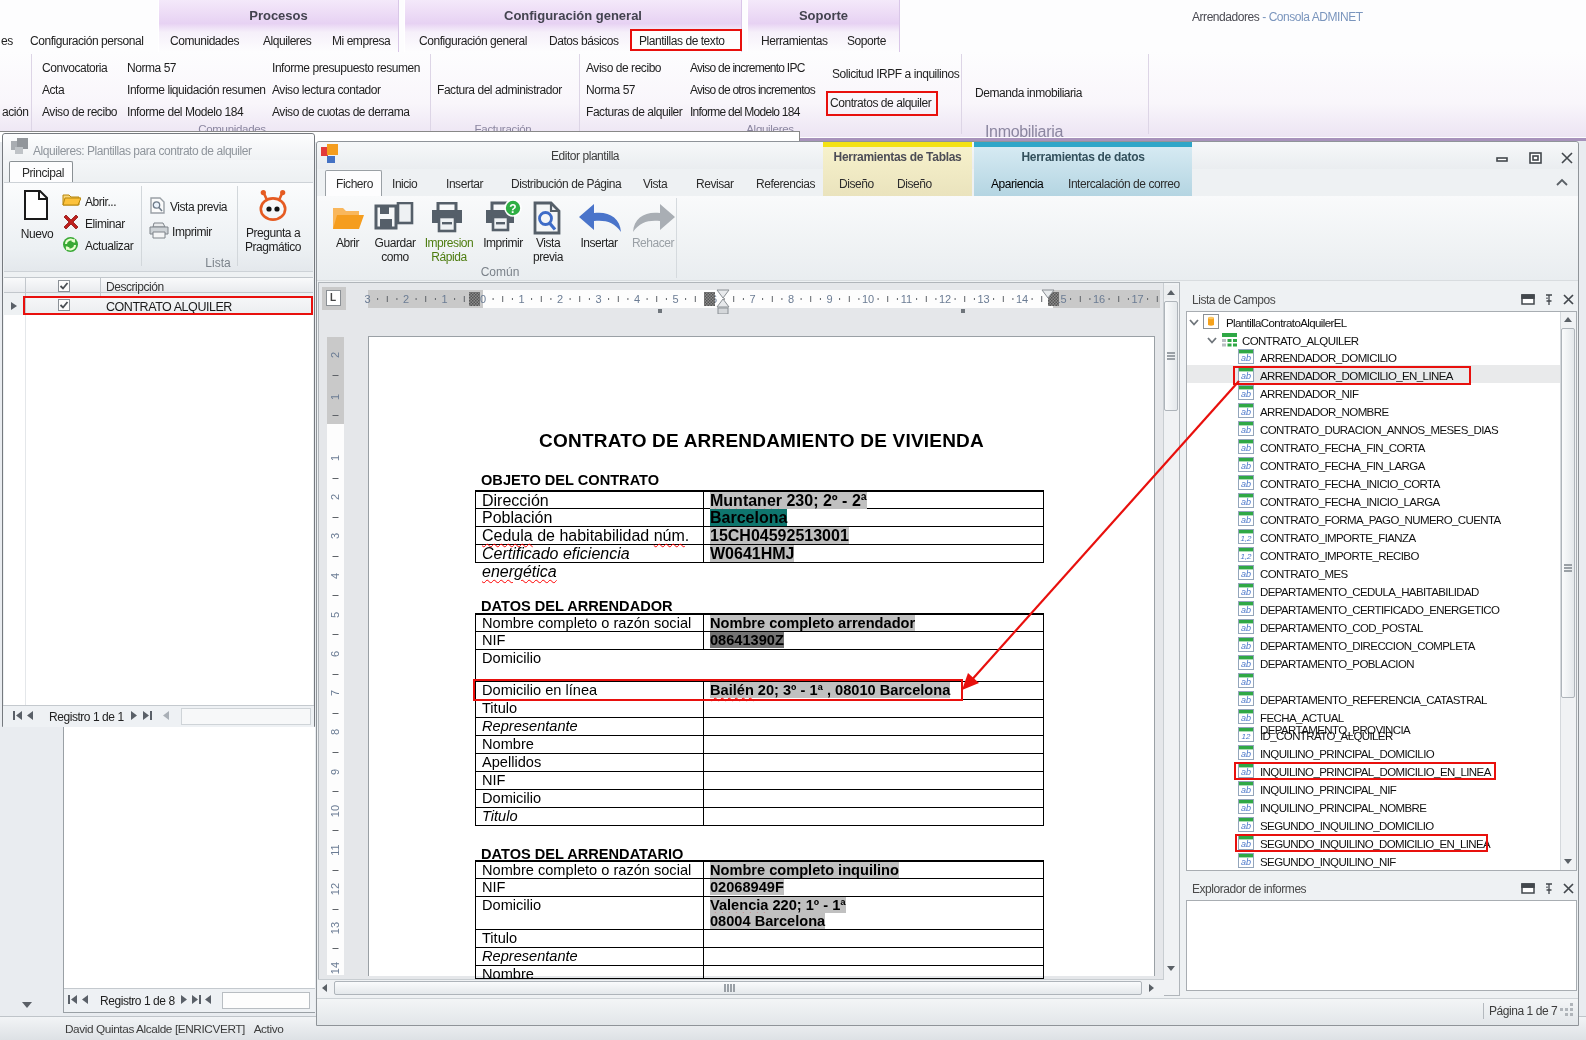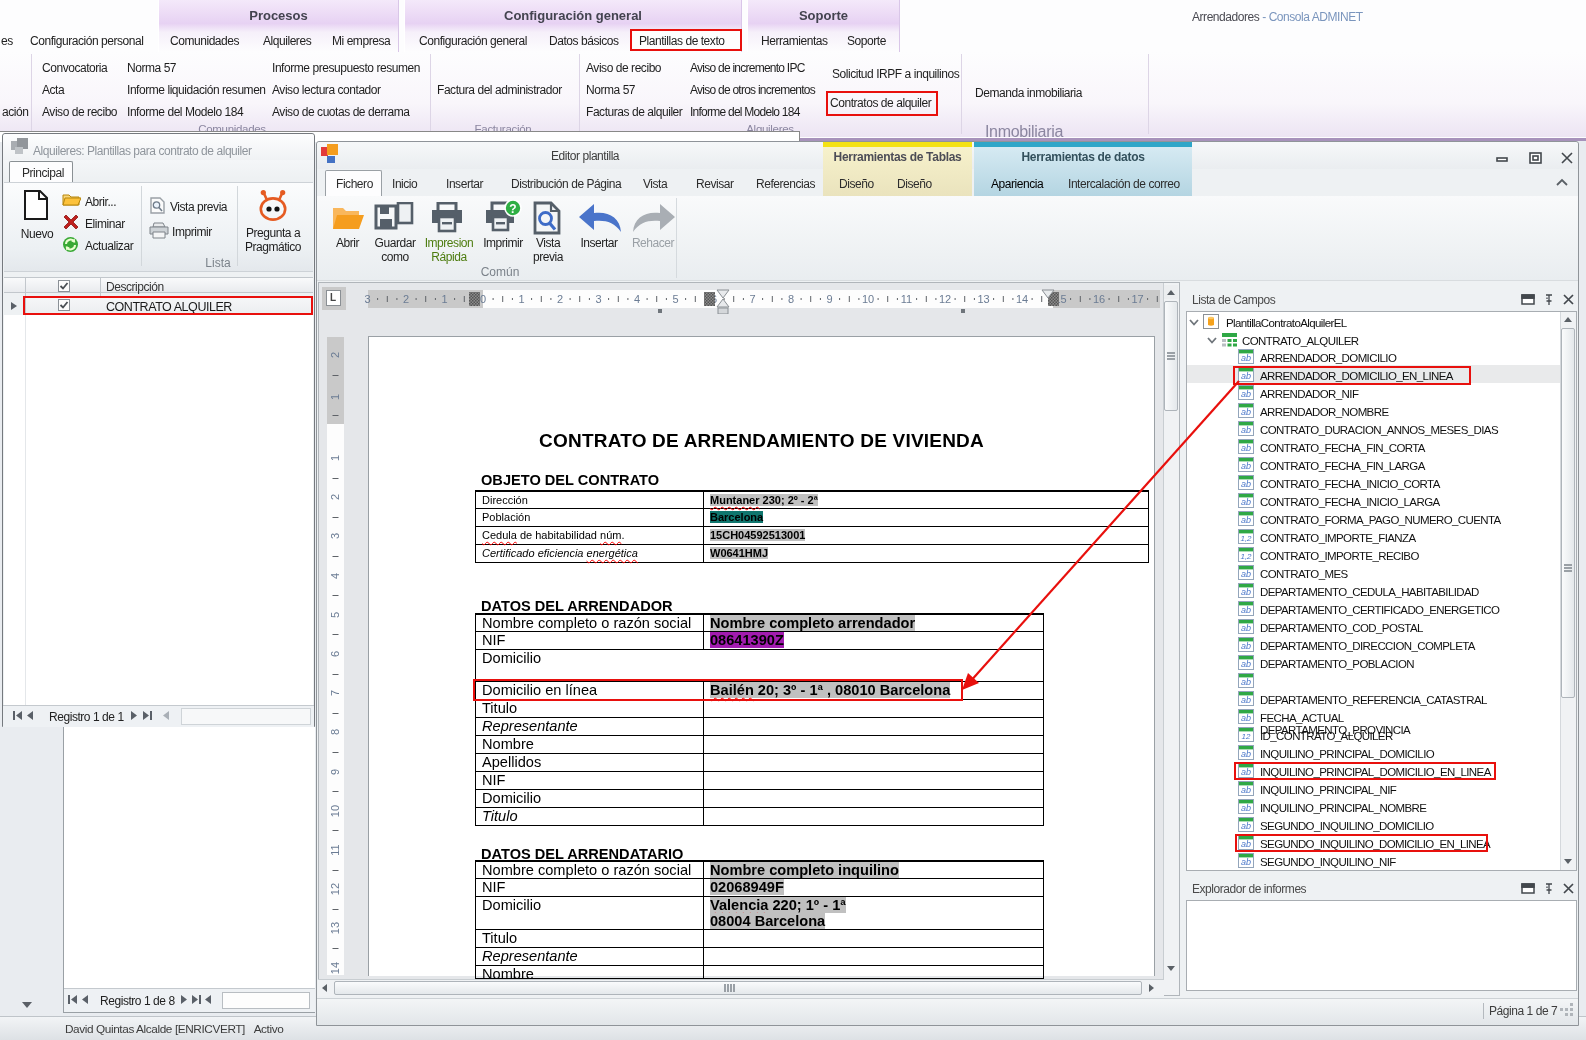--- a/index.html
+++ b/index.html
@@ -405,21 +405,21 @@
 <text x="8" y="635" text-anchor="middle" font-size="11" fill="#6b7c94" font-family="Liberation Sans" transform="rotate(-90 8 631)">14</text>
 <rect x="5.5" y="650" width="6" height="1" fill="#5f6368"></rect>
 <text x="8" y="22" text-anchor="middle" font-size="11" fill="#6b7c94" font-family="Liberation Sans" transform="rotate(-90 8 18)">2</text>
 <text x="8" y="64" text-anchor="middle" font-size="11" fill="#6b7c94" font-family="Liberation Sans" transform="rotate(-90 8 60)">1</text>
 <rect x="5.5" y="38" width="6" height="1" fill="#5f6368"></rect>
       <rect x="5.5" y="78" width="6" height="1" fill="#5f6368"></rect>
 </svg>
 <div class="abs" style="left:368px;top:336px;width:787px;height:640px;background:#fff;border:1px solid #9aa0a5;border-bottom:none;"></div>
 <div class="tx" style="left:368px;top:430px;width:787px;text-align:center;font-size:19px;font-weight:bold;color:#000;letter-spacing:0.2px;">CONTRATO DE ARRENDAMIENTO DE VIVIENDA</div>
 <div class="tx" style="left:481px;top:472px;font-size:14.6px;font-weight:bold;color:#000;">OBJETO DEL CONTRATO</div>
-<div class="abs" style="left:475px;top:490px;width:674px;border:1px solid #000;font-size:11px;color:#000;">
+<div class="abs" style="left:475px;top:490px;width:569px;border:1px solid #000;font-size:16px;color:#000;">
 <div style="display:flex;height:17px;border-top:1px solid #000;">
 <div style="width:227px;padding-left:6px;line-height:17.5px;">Dirección</div>
 <div style="flex:1;border-left:1px solid #000;padding-left:6px;line-height:17.5px;"><span style="background:#c0c0c0;font-weight:bold;"><span style="text-decoration:underline red wavy;text-decoration-thickness:1px;text-underline-offset:2px;">Muntaner</span> 230; 2º - 2ª</span></div>
 </div>
 <div style="display:flex;height:18px;border-top:1px solid #000;">
 <div style="width:227px;padding-left:6px;line-height:17.5px;">Población</div>
 <div style="flex:1;border-left:1px solid #000;padding-left:6px;line-height:17.5px;"><span style="background:#0f766e;font-weight:bold;">Barcelona</span></div>
 </div>
 <div style="display:flex;height:18px;border-top:1px solid #000;">
 <div style="width:227px;padding-left:6px;line-height:17.5px;"><span style="text-decoration:underline red wavy;text-decoration-thickness:1px;text-underline-offset:2px;">Cedula</span> de habitabilidad <span style="text-decoration:underline red wavy;text-decoration-thickness:1px;text-underline-offset:2px;">núm</span>.</div>
@@ -431,21 +431,21 @@
 </div>
 </div>
 <div class="tx" style="left:481px;top:598px;font-size:14.6px;font-weight:bold;color:#000;">DATOS DEL ARRENDADOR</div>
 <div class="abs" style="left:475px;top:613px;width:569px;border:1px solid #000;font-size:14.6px;color:#000;">
 <div style="display:flex;height:17px;border-top:1px solid #000;">
 <div style="width:227px;padding-left:6px;line-height:17.5px;">Nombre completo o razón social</div>
 <div style="flex:1;border-left:1px solid #000;padding-left:6px;line-height:17.5px;"><span style="background:#c0c0c0;font-weight:bold;">Nombre completo arrendador</span></div>
 </div>
 <div style="display:flex;height:18px;border-top:1px solid #000;">
 <div style="width:227px;padding-left:6px;line-height:17.5px;">NIF</div>
-<div style="flex:1;border-left:1px solid #000;padding-left:6px;line-height:17.5px;"><span style="background:#a21caf;font-weight:bold;text-align:center;">08641390Z</span></div>
+<div style="flex:1;border-left:1px solid #000;padding-left:6px;line-height:17.5px;"><span style="background:#737373;font-weight:bold;text-align:center;">08641390Z</span></div>
 </div>
 <div style="display:flex;height:32px;border-top:1px solid #000;">
 <div style="width:227px;padding-left:6px;line-height:17.5px;">Domicilio</div>
 </div>
 <div style="display:flex;height:18px;border-top:1px solid #000;">
 <div style="width:227px;padding-left:6px;line-height:17.5px;">Domicilio en línea</div>
 <div style="flex:1;border-left:1px solid #000;padding-left:6px;line-height:17.5px;"><span style="background:#c0c0c0;font-weight:bold;"><span style="text-decoration:underline red wavy;text-decoration-thickness:1px;text-underline-offset:2px;">Bailén</span> 20; 3º - 1ª , 08010 Barcelona</span></div>
 </div>
 <div style="display:flex;height:18px;border-top:1px solid #000;">
 <div style="width:227px;padding-left:6px;line-height:17.5px;">Titulo</div>

